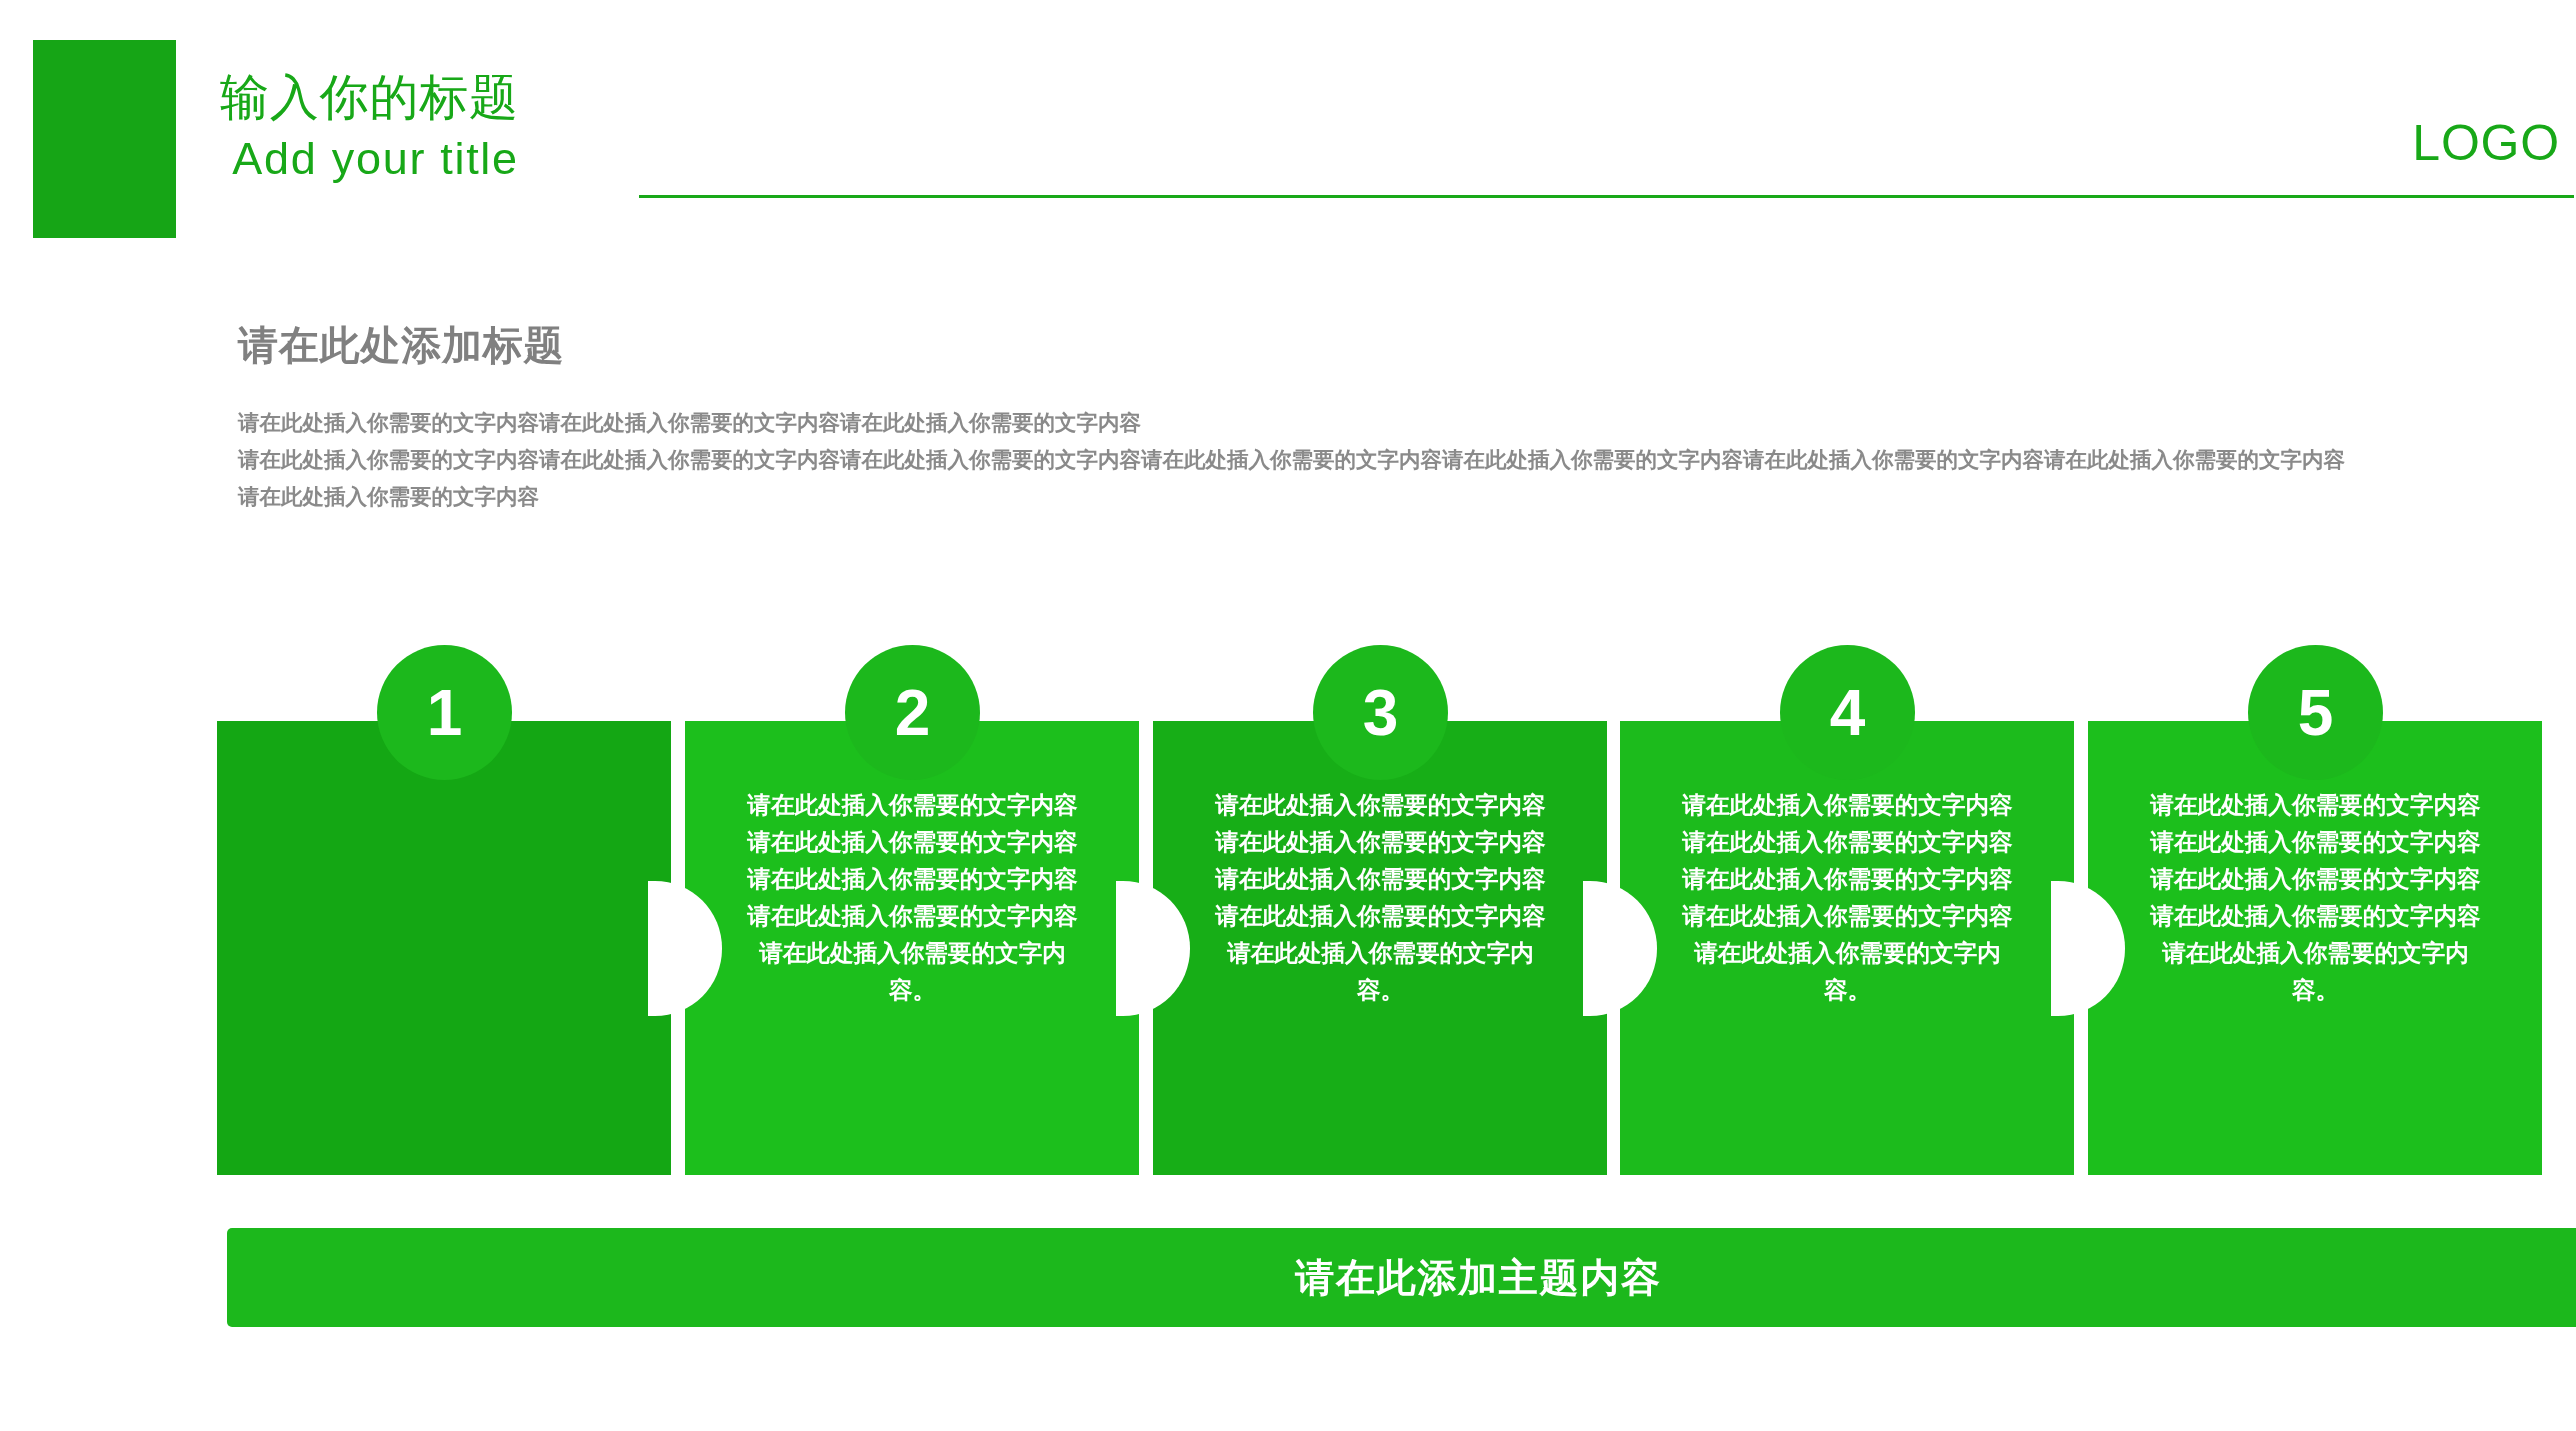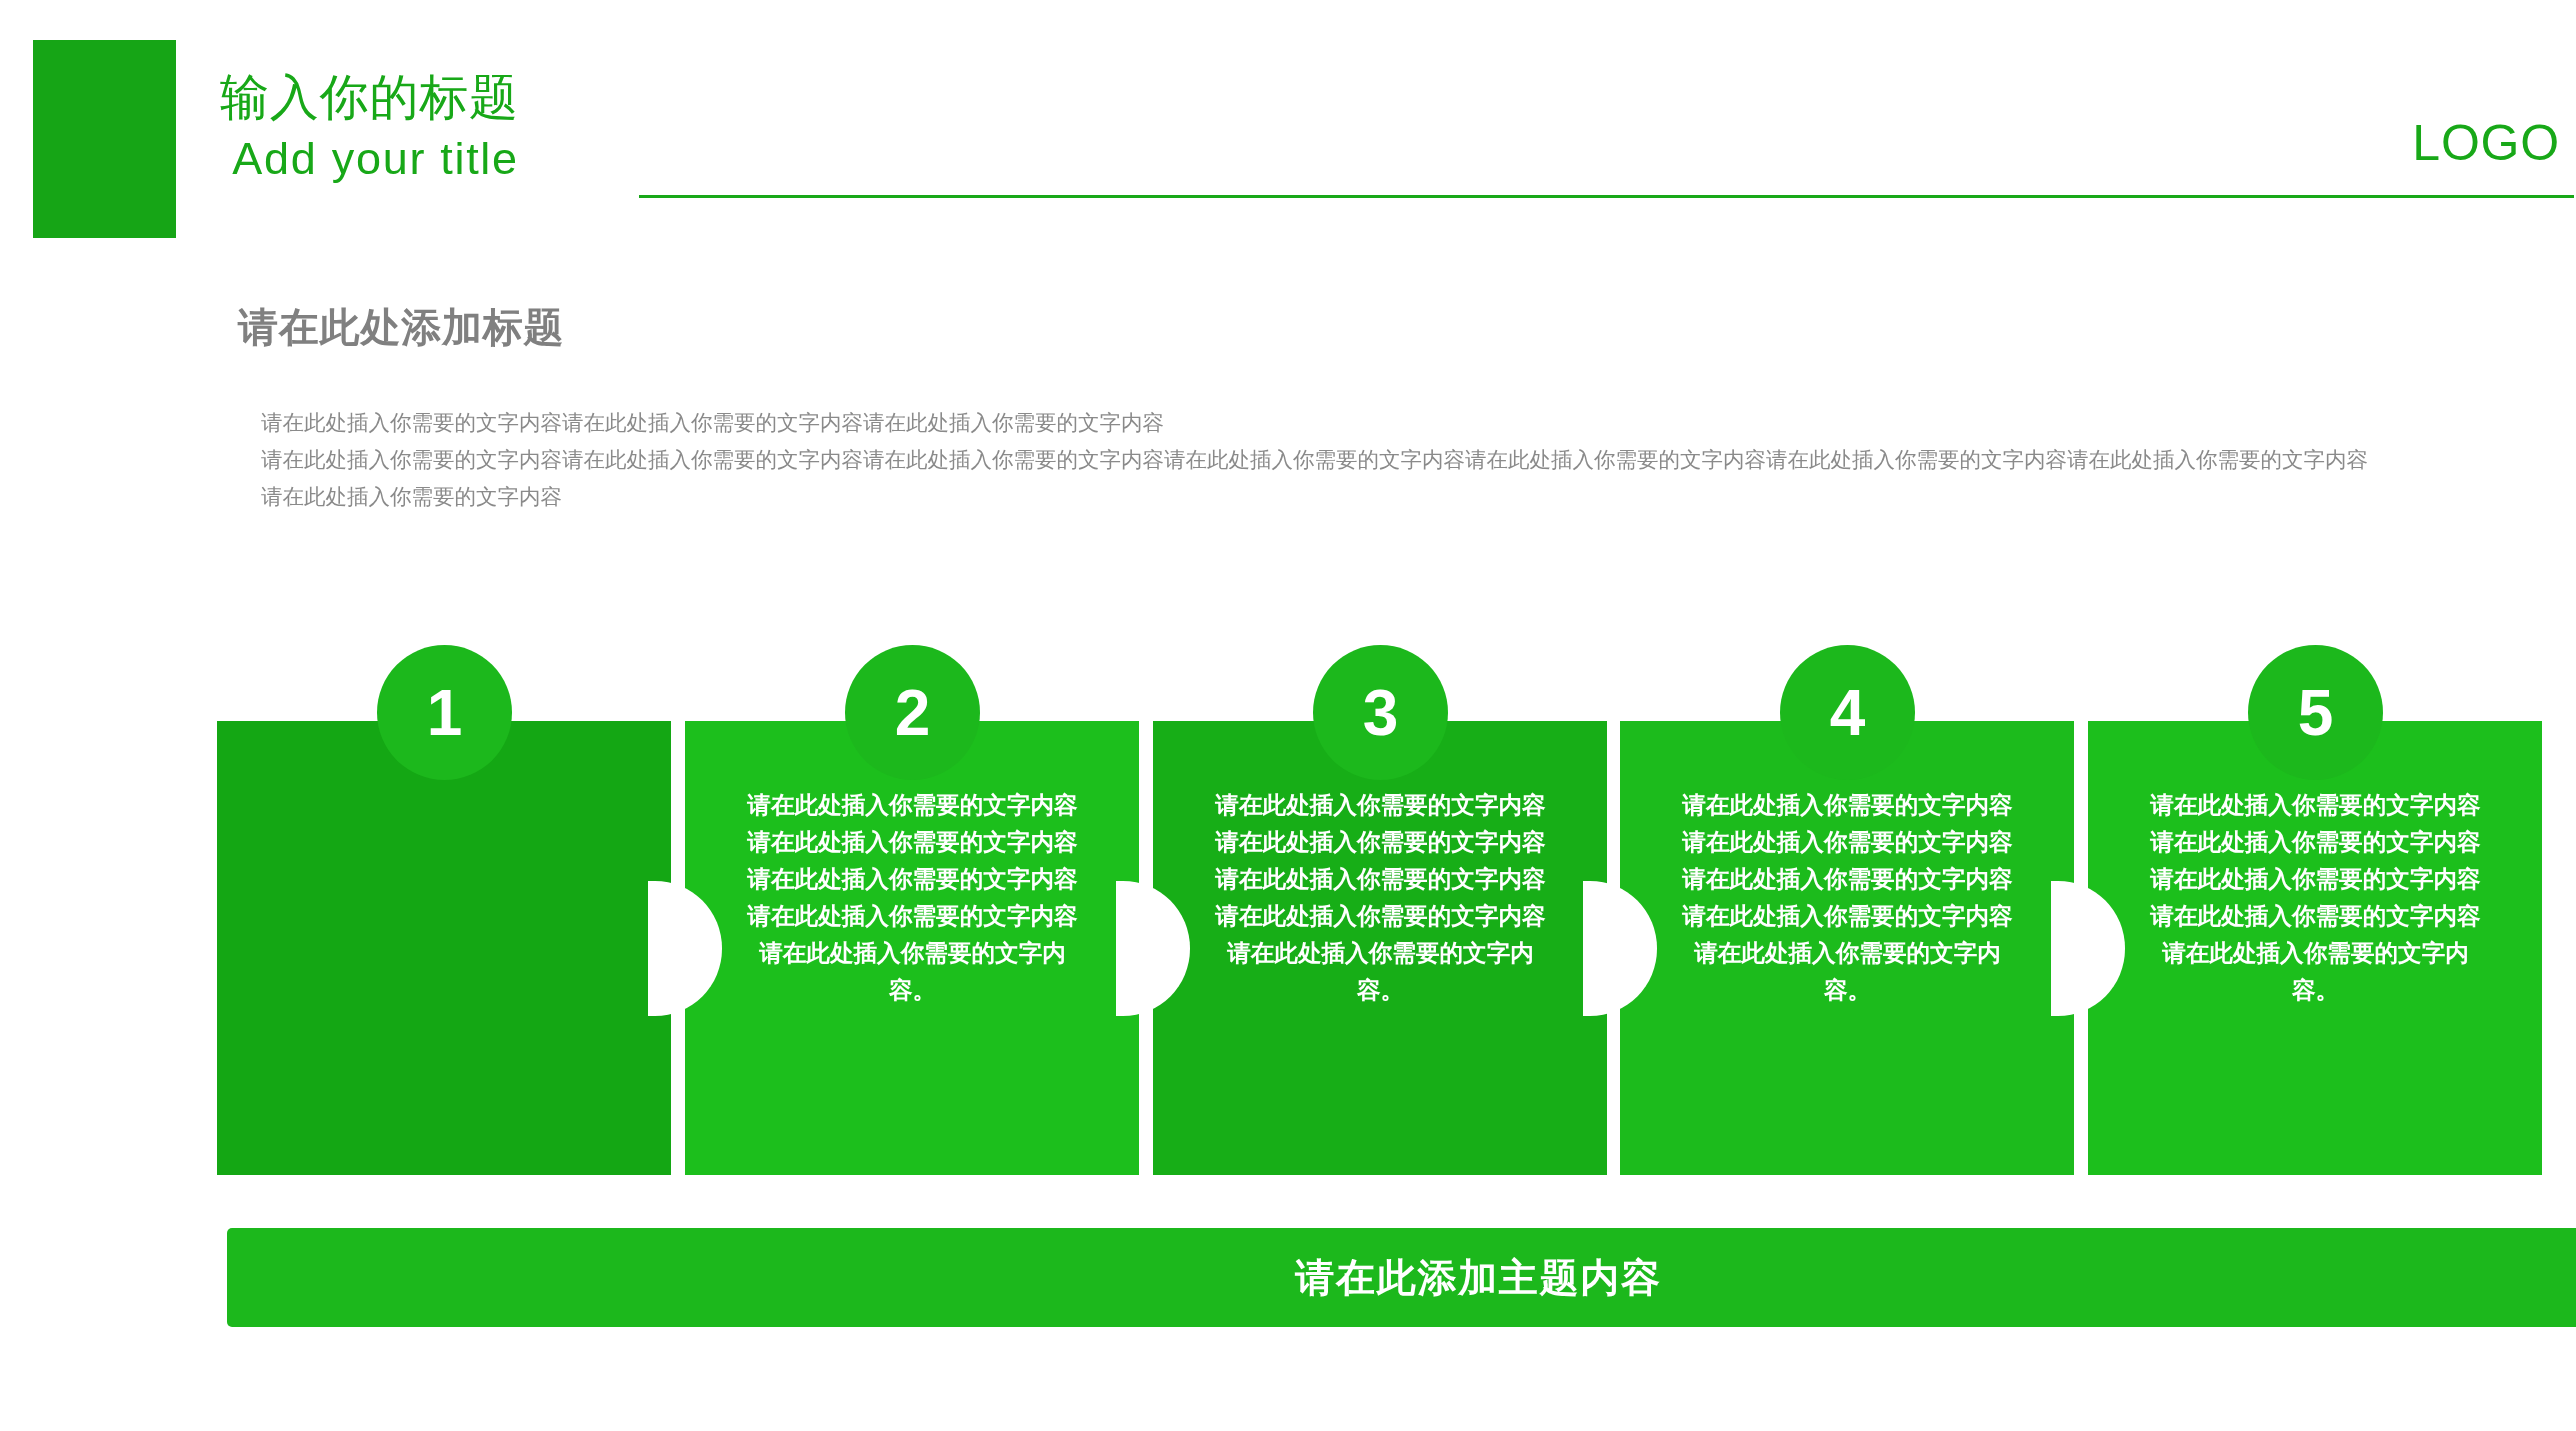--- a/index.html
+++ b/index.html
@@ -65,36 +65,35 @@
     top: 114px;
     font-size: 50px;
     color: #18a818;
     letter-spacing: 0.8px;
   }
 
   
   .section-title {
     position: absolute;
     left: 238px;
-    top: 300px;
+    top: 318px;
     font-size: 40px;
     font-weight: bold;
     color: #808080;
     letter-spacing: 0.8px;
   }
   .section-paragraph {
     position: absolute;
     left: 238px;
     top: 405px;
     width: 2128px;
     font-size: 21.5px;
     line-height: 37px;
     color: #8a8a8a;
-    font-weight: normal;
-    margin-left: 23px;
+    font-weight: bold;
   }
   .section-paragraph div { white-space: nowrap; }
   .section-paragraph div.wrap { white-space: normal; }
 
   
   .puzzle-row {
     position: absolute;
     left: 217px;
     top: 639px;
     width: 2238px;

